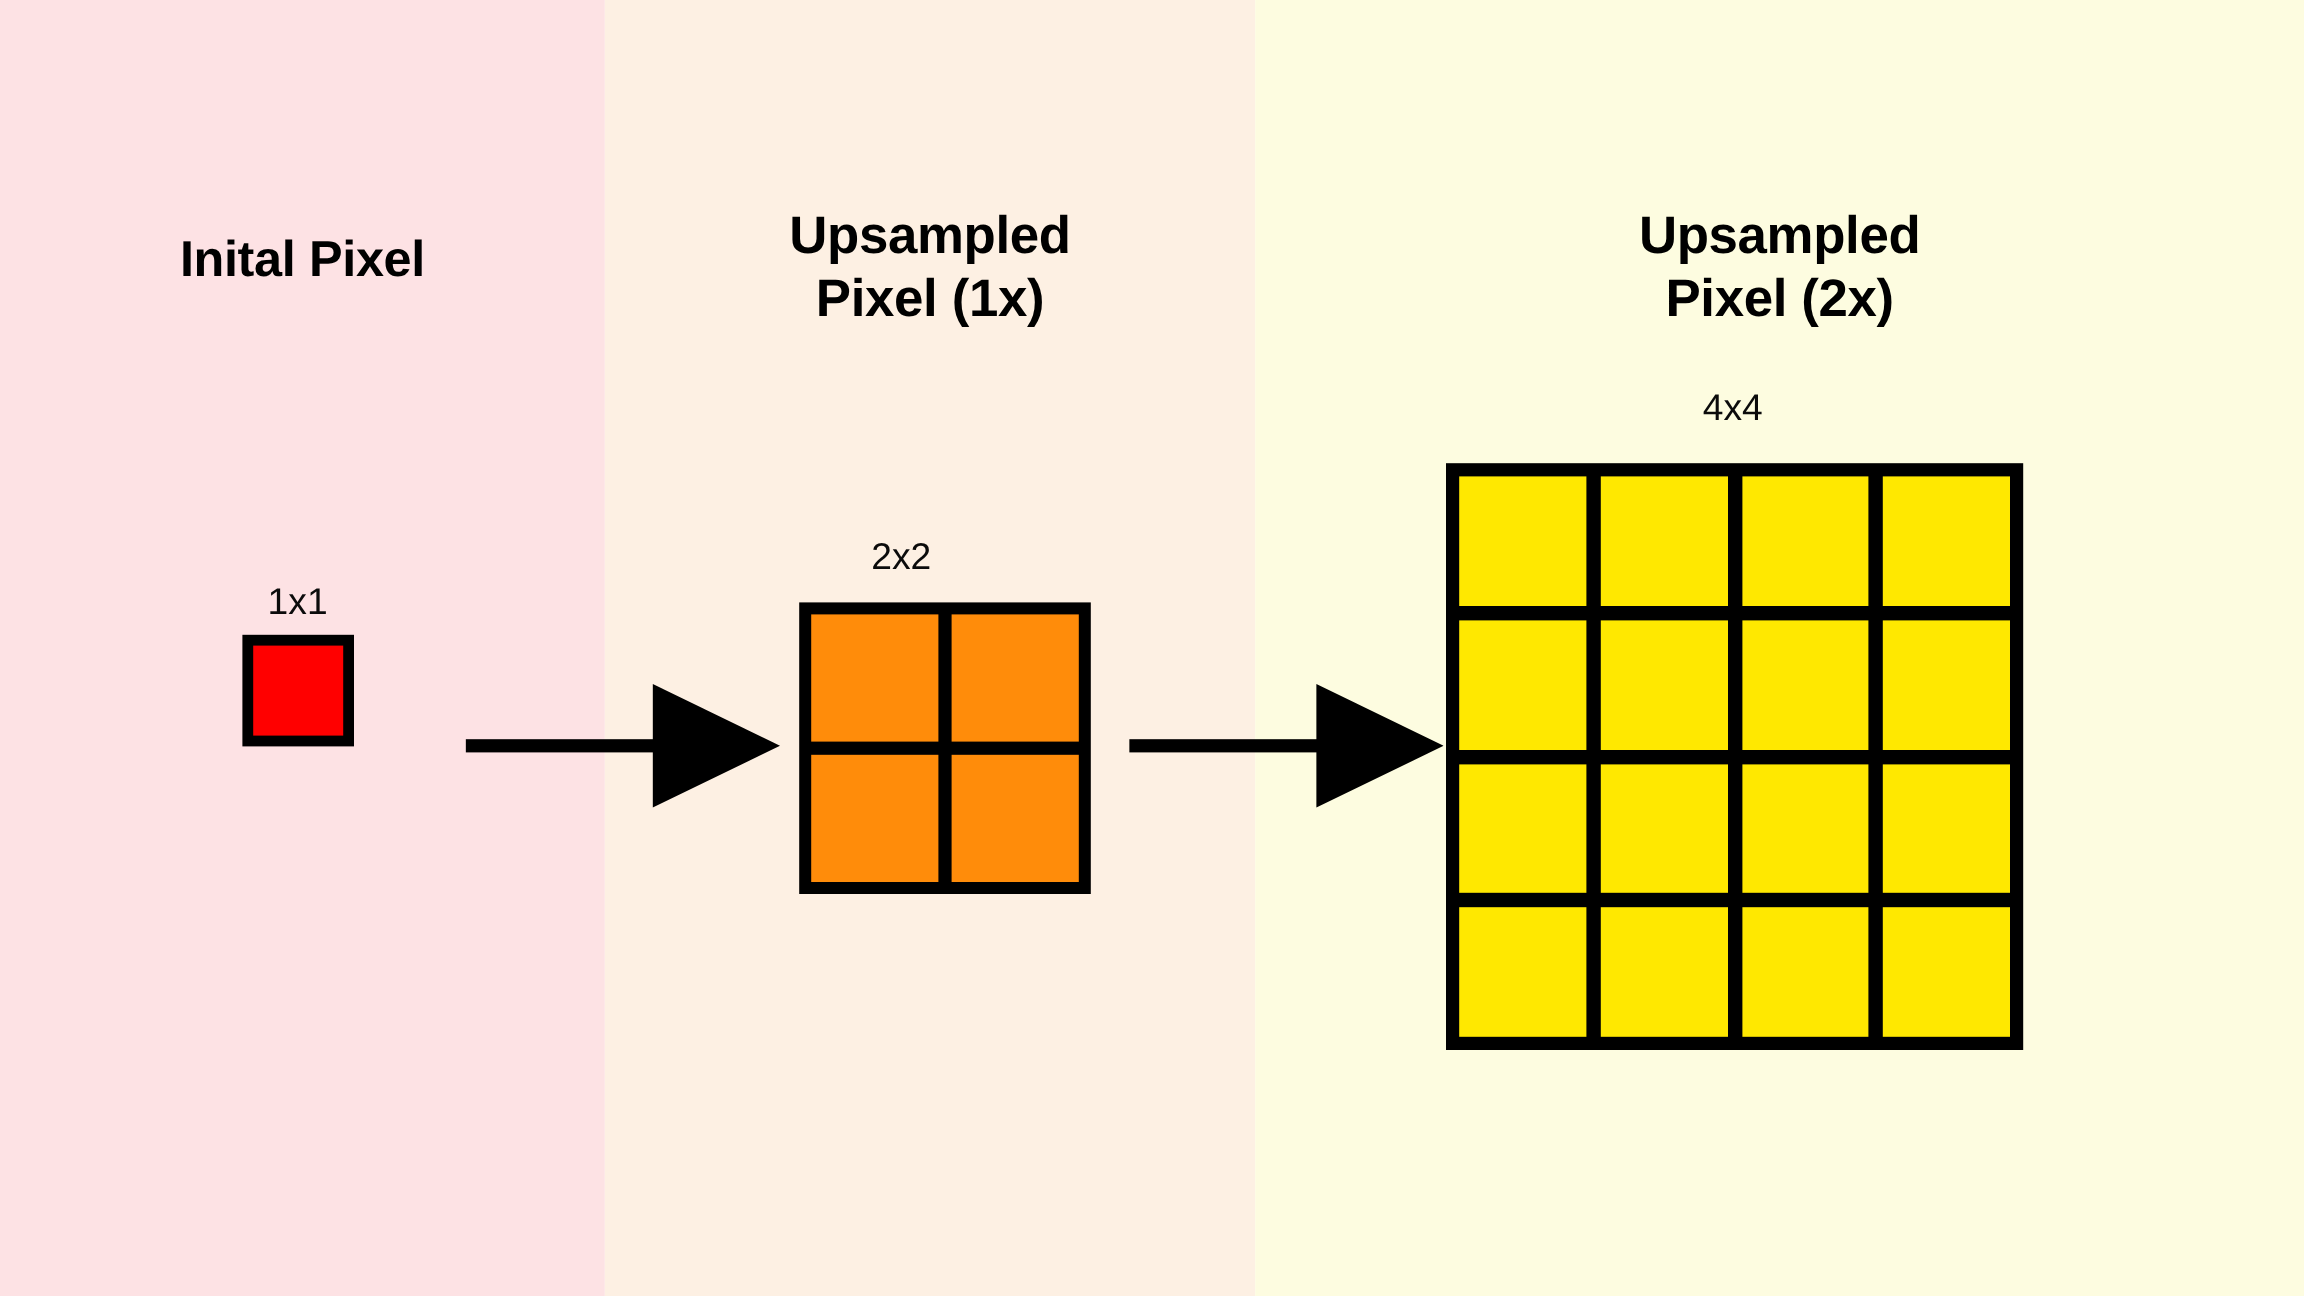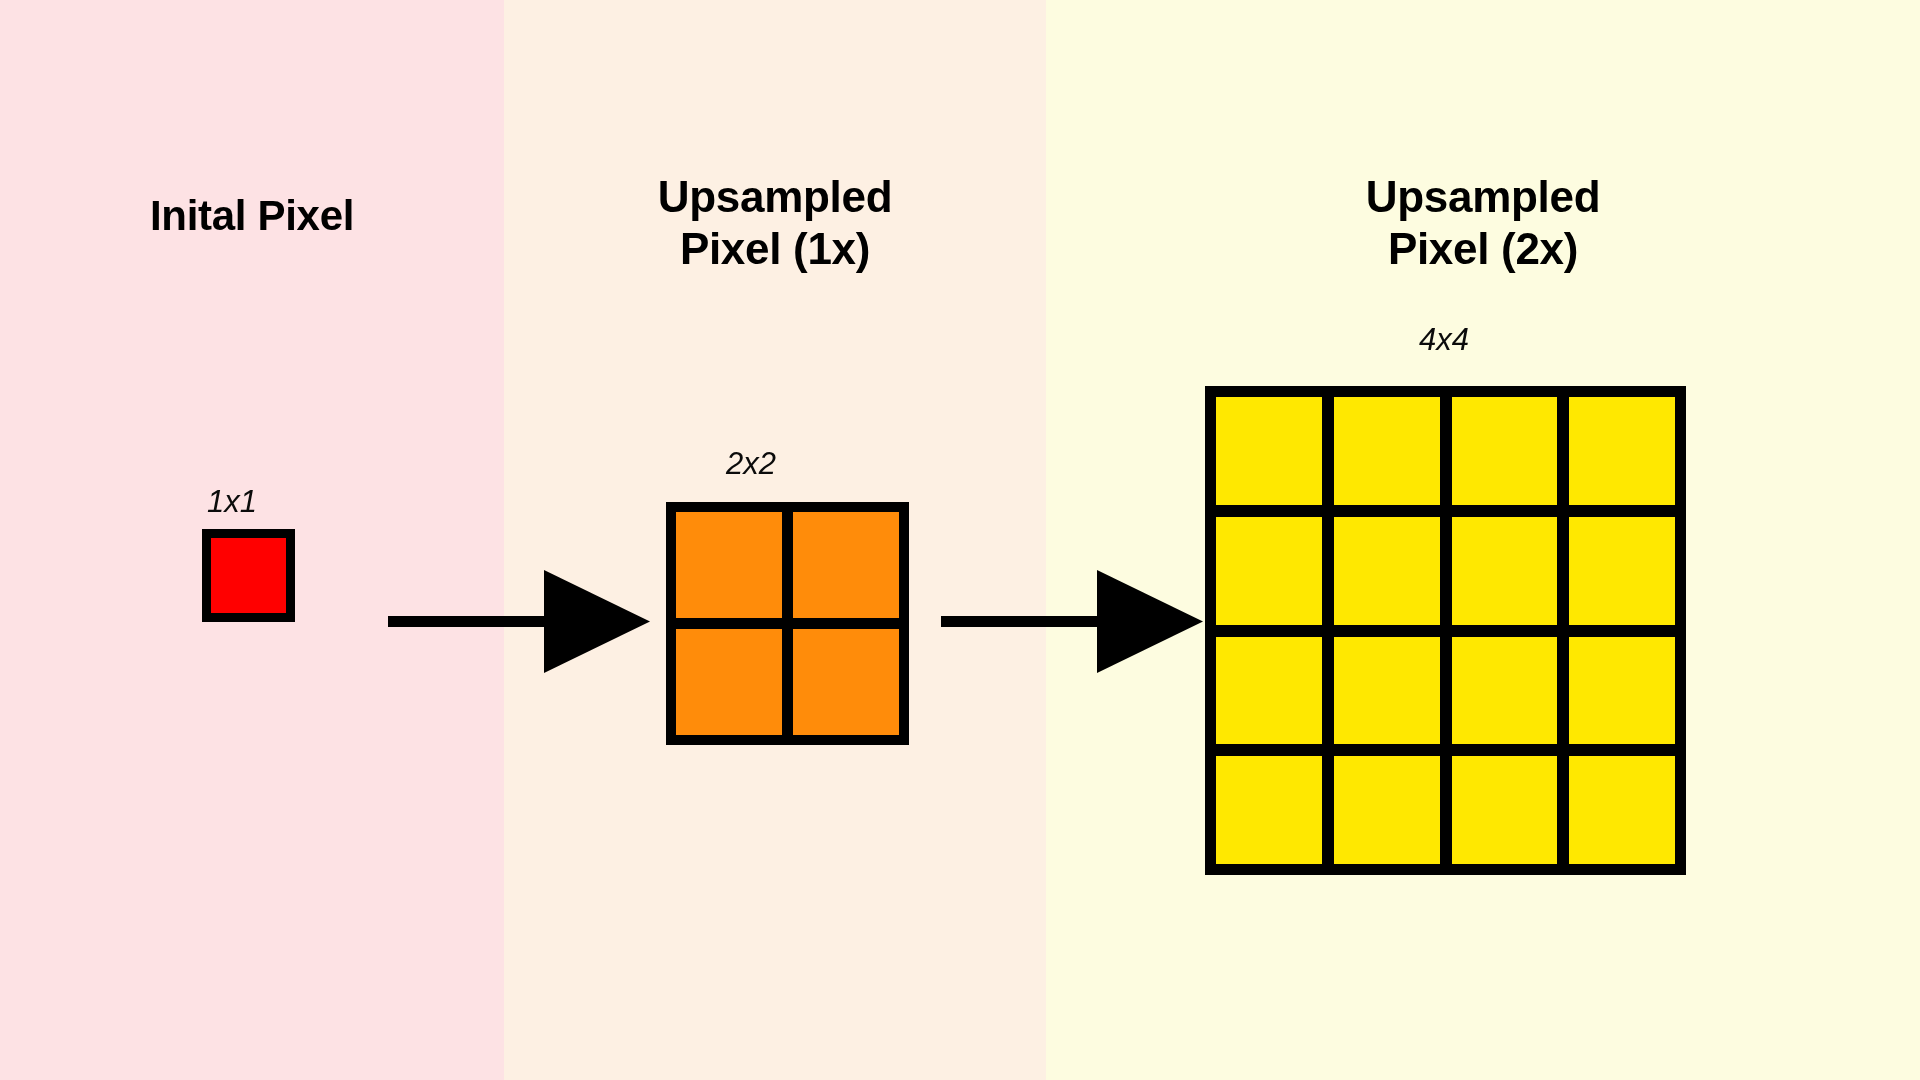--- a/index.html
+++ b/index.html
@@ -60,28 +60,27 @@
     font-size: 44px;
   }
   #title-3 {
     top: 171px;
     font-size: 44px;
   }
 
   
   .size-caption {
     position: absolute;
-    font-style: italic;
     font-weight: 500;
     font-size: 31px;
     color: #0b0b0b;
     text-align: center;
     white-space: nowrap;
   }
-  #caption-1 { left: 232px; top: 484px; transform: translateX(-50%); }
+  #caption-1 { left: 248px; top: 484px; transform: translateX(-50%); }
   #caption-2 { left: 751px; top: 446px; transform: translateX(-50%); }
   #caption-3 { left: 1444px;top: 322px; transform: translateX(-50%); }
 
   
   .grid-block {
     position: absolute;
     background: #000000;
     display: grid;
     box-sizing: border-box;
   }

